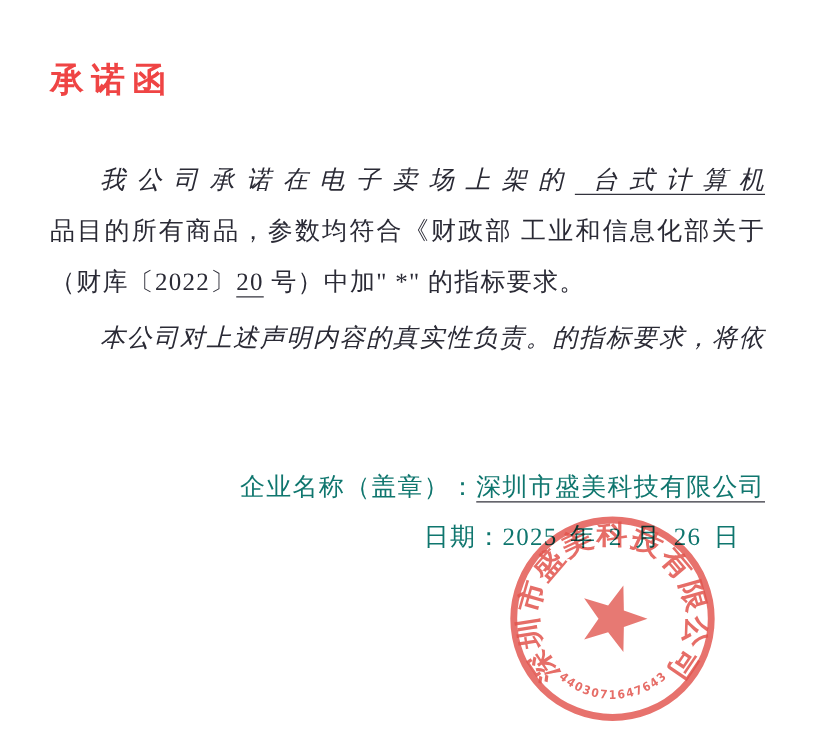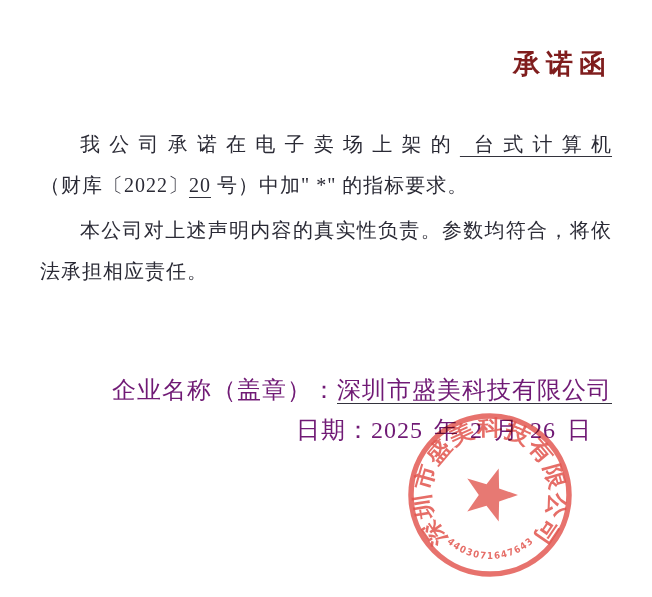--- a/index.html
+++ b/index.html
@@ -16,58 +16,58 @@
     color: #262631;
   }
   .doc {
     position: absolute;
     inset: 0;
     padding: 0 40px;
     box-sizing: border-box;
   }
   .title {
     margin: 46px 0 0 0;
-    text-align: right;
+    text-align: left;
     font-size: 27px;
     font-weight: bold;
     letter-spacing: 6px;
-    color: #7f1d1d;
+    color: #ef4444;
   }
   .para { margin: 0; }
   .p1 { margin-top: 42px; }
   .p2 { margin-top: 4px; }
   .line {
     font-size: 20px;
     line-height: 41px;
     height: 41px;
     letter-spacing: 1px;
     color: #2a2a35;
   }
   
   .jl {
     text-align: justify;
     text-align-last: justify;
   }
-  .indent { padding-left: 40px; }
+  .indent { padding-left: 40px; font-style: italic; }
   .u {
     text-decoration: underline;
     text-underline-offset: 5px;
     text-decoration-thickness: 1px;
     text-decoration-color: #33333d;
   }
   .sig-block {
     margin-top: 78px;
     text-align: right;
   }
   .sig-line {
-    font-size: 24px;
+    font-size: 20px;
     line-height: 40px;
     height: 40px;
     letter-spacing: 1px;
-    color: #701a75;
+    color: #0f766e;
   }
   .date-line {
     padding-right: 20px;
     word-spacing: 4px;
   }
   .stamp {
     position: absolute;
     left: 404px;
     top: 409px;
     width: 172px;
@@ -83,26 +83,26 @@
 </style>
 </head>
 <body>
 
 <div class="doc">
 
   <h1 class="title">承诺函</h1>
 
   <div class="para p1">
     <div class="line jl indent"><span>我公司承诺在电子卖场上架的</span><span class="u"> 台式计算机</span></div>
+    <div class="line jl">品目的所有商品，参数均符合《财政部 工业和信息化部关于</div>
     <div class="line"><span>（财库〔2022〕</span><span class="u">20</span><span> 号）中加" *"  的指标要求。</span></div>
   </div>
 
   <div class="para p2">
-    <div class="line jl indent">本公司对上述声明内容的真实性负责。参数均符合，将依</div>
-    <div class="line">法承担相应责任。</div>
+    <div class="line jl indent">本公司对上述声明内容的真实性负责。的指标要求，将依</div>
   </div>
 
   <div class="sig-block">
     <div class="sig-line"><span>企业名称（盖章）：</span><span class="u">深圳市盛美科技有限公司</span></div>
     <div class="sig-line date-line"><span>日期：</span><span>2025 年 2 月 26 日</span></div>
   </div>
 
 </div>
 
 <svg class="stamp" viewBox="0 0 172 172" xmlns="http://www.w3.org/2000/svg">

